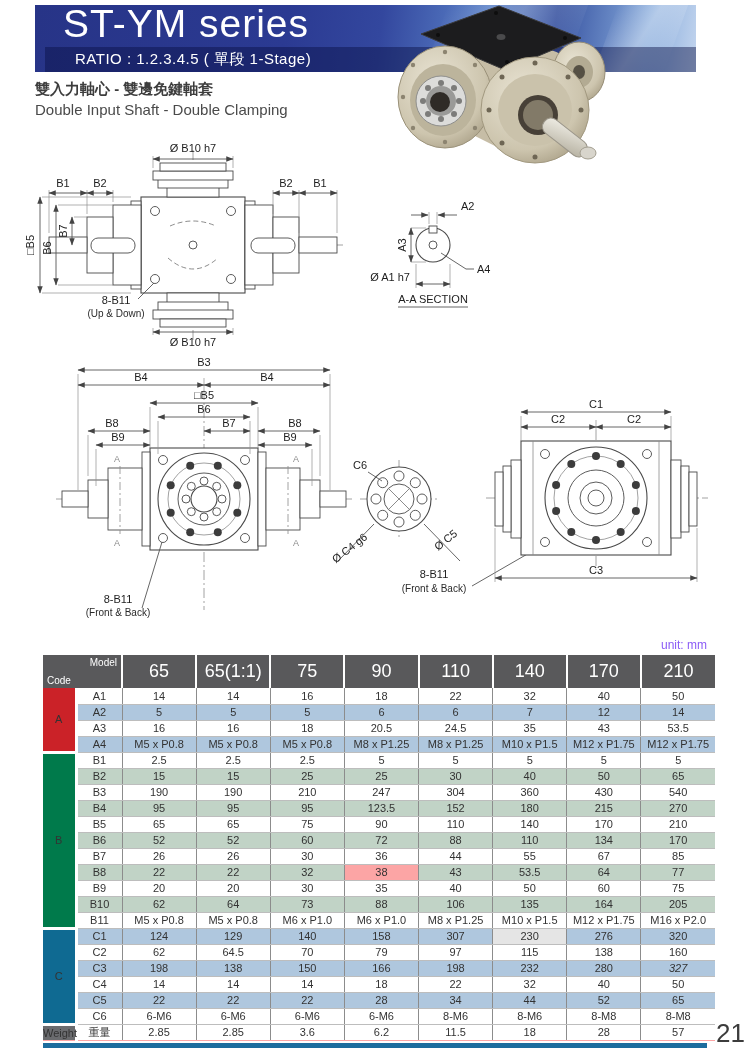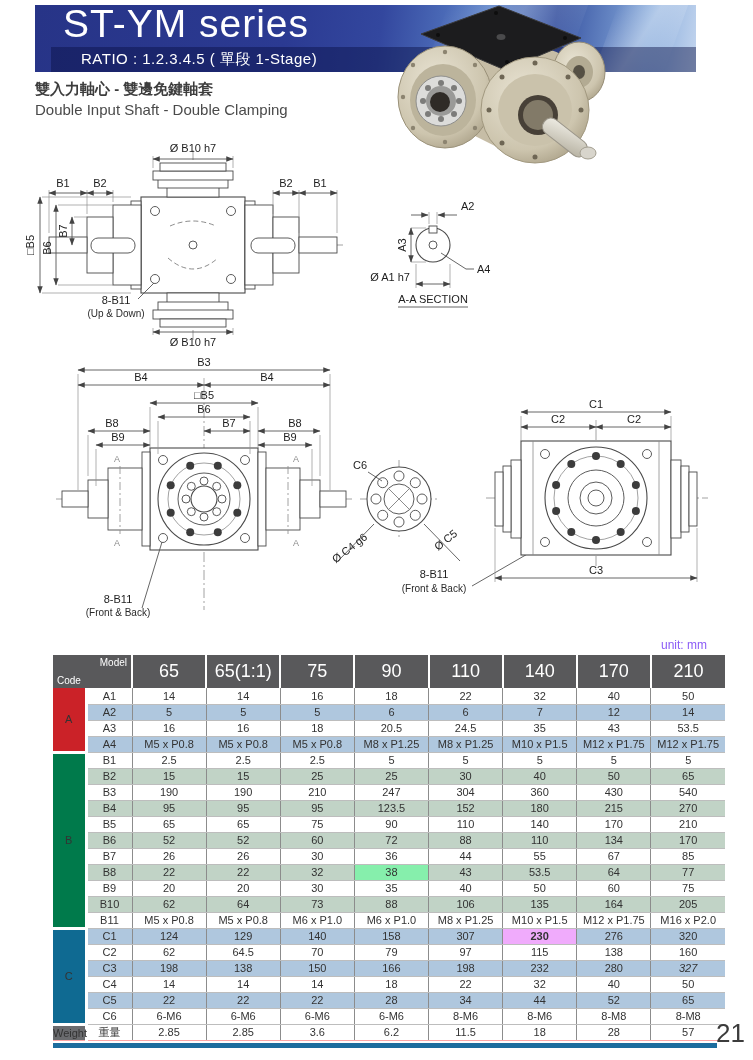--- a/index.html
+++ b/index.html
@@ -7,21 +7,21 @@
   .page { position:relative; width:753px; height:1060px; background:#fff; overflow:hidden; }
 
   
   .header-band { position:absolute; left:35px; top:5px; width:661px; height:67px;
     background:linear-gradient(98deg,#273487 0%,#2b3a92 38%,#33479e 52%,#5b82c8 68%,#35509f 78%,#87abdc 92%,#c3d5ee 100%);
     overflow:hidden; }
   .streak { position:absolute; top:0; height:100%; transform:skewX(-20deg); }
   .s1 { right:120px; width:140px; background:linear-gradient(105deg,transparent,rgba(255,255,255,.25),transparent); }
   .s2 { right:20px; width:70px; background:linear-gradient(105deg,transparent,rgba(255,255,255,.35),transparent); }
   .title { position:absolute; left:28px; top:-3px; font-size:39px; color:#fff; letter-spacing:1px; }
-  .ratio-strip { position:absolute; left:16px; right:0; bottom:0; height:25px; background:rgba(9,15,68,.45); }
+  .ratio-strip { position:absolute; left:10px; right:0; bottom:0; height:25px; background:rgba(9,15,68,.45); }
   .ratio-strip span { display:block; margin-left:30px; line-height:24px; font-size:15px; color:#fff; letter-spacing:.5px; }
   .photo { position:absolute; left:383px; top:0; width:235px; height:168px; }
   .sub-cn { position:absolute; left:35px; top:80px; font-size:15px; font-weight:bold; color:#3d3d3d; }
   .sub-en { position:absolute; left:35px; top:101px; font-size:15px; color:#4a4a4a; }
 
   
   .drawings { position:absolute; left:0; top:138px; width:753px; height:505px; }
   .ol  { fill:#fff; stroke:#4a4a4a; stroke-width:1.1; }
   .ol2 { fill:#fff; stroke:#4a4a4a; stroke-width:.9; }
   .dk  { fill:#3c3c3c; }
@@ -29,21 +29,21 @@
   .dsh { stroke:#6f6f6f; stroke-width:.8; fill:none; }
   .dim { stroke:#555; stroke-width:.9; fill:none; }
   .ext { stroke:#909090; stroke-width:.7; fill:none; }
   .ldr { stroke:#555; stroke-width:.9; fill:none; }
   text.dl  { font-family:"Liberation Sans",sans-serif; font-size:11px; fill:#1d1d1d; }
   text.dls { font-family:"Liberation Sans",sans-serif; font-size:10px; fill:#2a2a2a; }
   text.cut { font-family:"Liberation Sans",sans-serif; font-size:9px; fill:#8d8d8d; }
 
   
   .unit { position:absolute; left:35px; top:638px; width:672px; text-align:right; font-size:12px; color:#8b5cf6; }
-  .table-wrap { position:absolute; left:45px; top:655px; width:672px;padding-left:8px; }
+  .table-wrap { position:absolute; left:35px; top:655px; width:672px;padding-left:8px; }
   table.dim-table { border-collapse:collapse; table-layout:fixed; width:672px; }
   .dim-table th, .dim-table td { padding:0; text-align:center; vertical-align:middle; }
   .dim-table thead th { height:33px; background:#59595b; color:#fff; font-weight:normal; }
   th.mcol { font-size:18px; border-right:2px solid #fff; }
   th.mcol:last-child { border-right:none; }
   th.diag { position:relative; border-right:2px solid #fff;
     background-image:linear-gradient(to bottom right,transparent calc(50% - 1px),#e8e8e8 calc(50% - 1px),#e8e8e8 calc(50% + 1px),transparent calc(50% + 1px));
     background-color:#59595b; }
   th.diag .model { position:absolute; top:2px; right:4px; font-size:10px; }
   th.diag .codew { position:absolute; bottom:2px; left:4px; font-size:10px; }
@@ -548,21 +548,21 @@
             <td class="val">44</td>
             <td class="val">55</td>
             <td class="val">67</td>
             <td class="val">85</td>
           </tr>
           <tr>
             <td class="code" style="background: rgb(193, 211, 198);">B8</td>
             <td class="val" style="background: rgb(193, 211, 198);">22</td>
             <td class="val" style="background: rgb(193, 211, 198);">22</td>
             <td class="val" style="background: rgb(193, 211, 198);">32</td>
-            <td class="val" style="background: #86efac;">38</td>
+            <td class="val" style="background: #fca5a5;">38</td>
             <td class="val" style="background: rgb(193, 211, 198);">43</td>
             <td class="val" style="background: rgb(193, 211, 198);">53.5</td>
             <td class="val" style="background: rgb(193, 211, 198);">64</td>
             <td class="val" style="background: rgb(193, 211, 198);">77</td>
           </tr>
           <tr>
             <td class="code">B9</td>
             <td class="val">20</td>
             <td class="val">20</td>
             <td class="val">30</td>
@@ -595,21 +595,21 @@
             <td class="val">M16 x P2.0</td>
           </tr>
           <tr>
             <td class="grp" rowspan="6" style="background: rgb(15, 106, 146);">C</td>
             <td class="code" style="background: rgb(175, 199, 222);">C1</td>
             <td class="val" style="background: rgb(175, 199, 222);">124</td>
             <td class="val" style="background: rgb(175, 199, 222);">129</td>
             <td class="val" style="background: rgb(175, 199, 222);">140</td>
             <td class="val" style="background: rgb(175, 199, 222);">158</td>
             <td class="val" style="background: rgb(175, 199, 222);">307</td>
-            <td class="val" style="background: #f0abfc; font-weight: bold;">230</td>
+            <td class="val" style="background: #e5e5e5;">230</td>
             <td class="val" style="background: rgb(175, 199, 222);">276</td>
             <td class="val" style="background: rgb(175, 199, 222);">320</td>
           </tr>
           <tr>
             <td class="code">C2</td>
             <td class="val">62</td>
             <td class="val">64.5</td>
             <td class="val">70</td>
             <td class="val">79</td>
             <td class="val">97</td>

